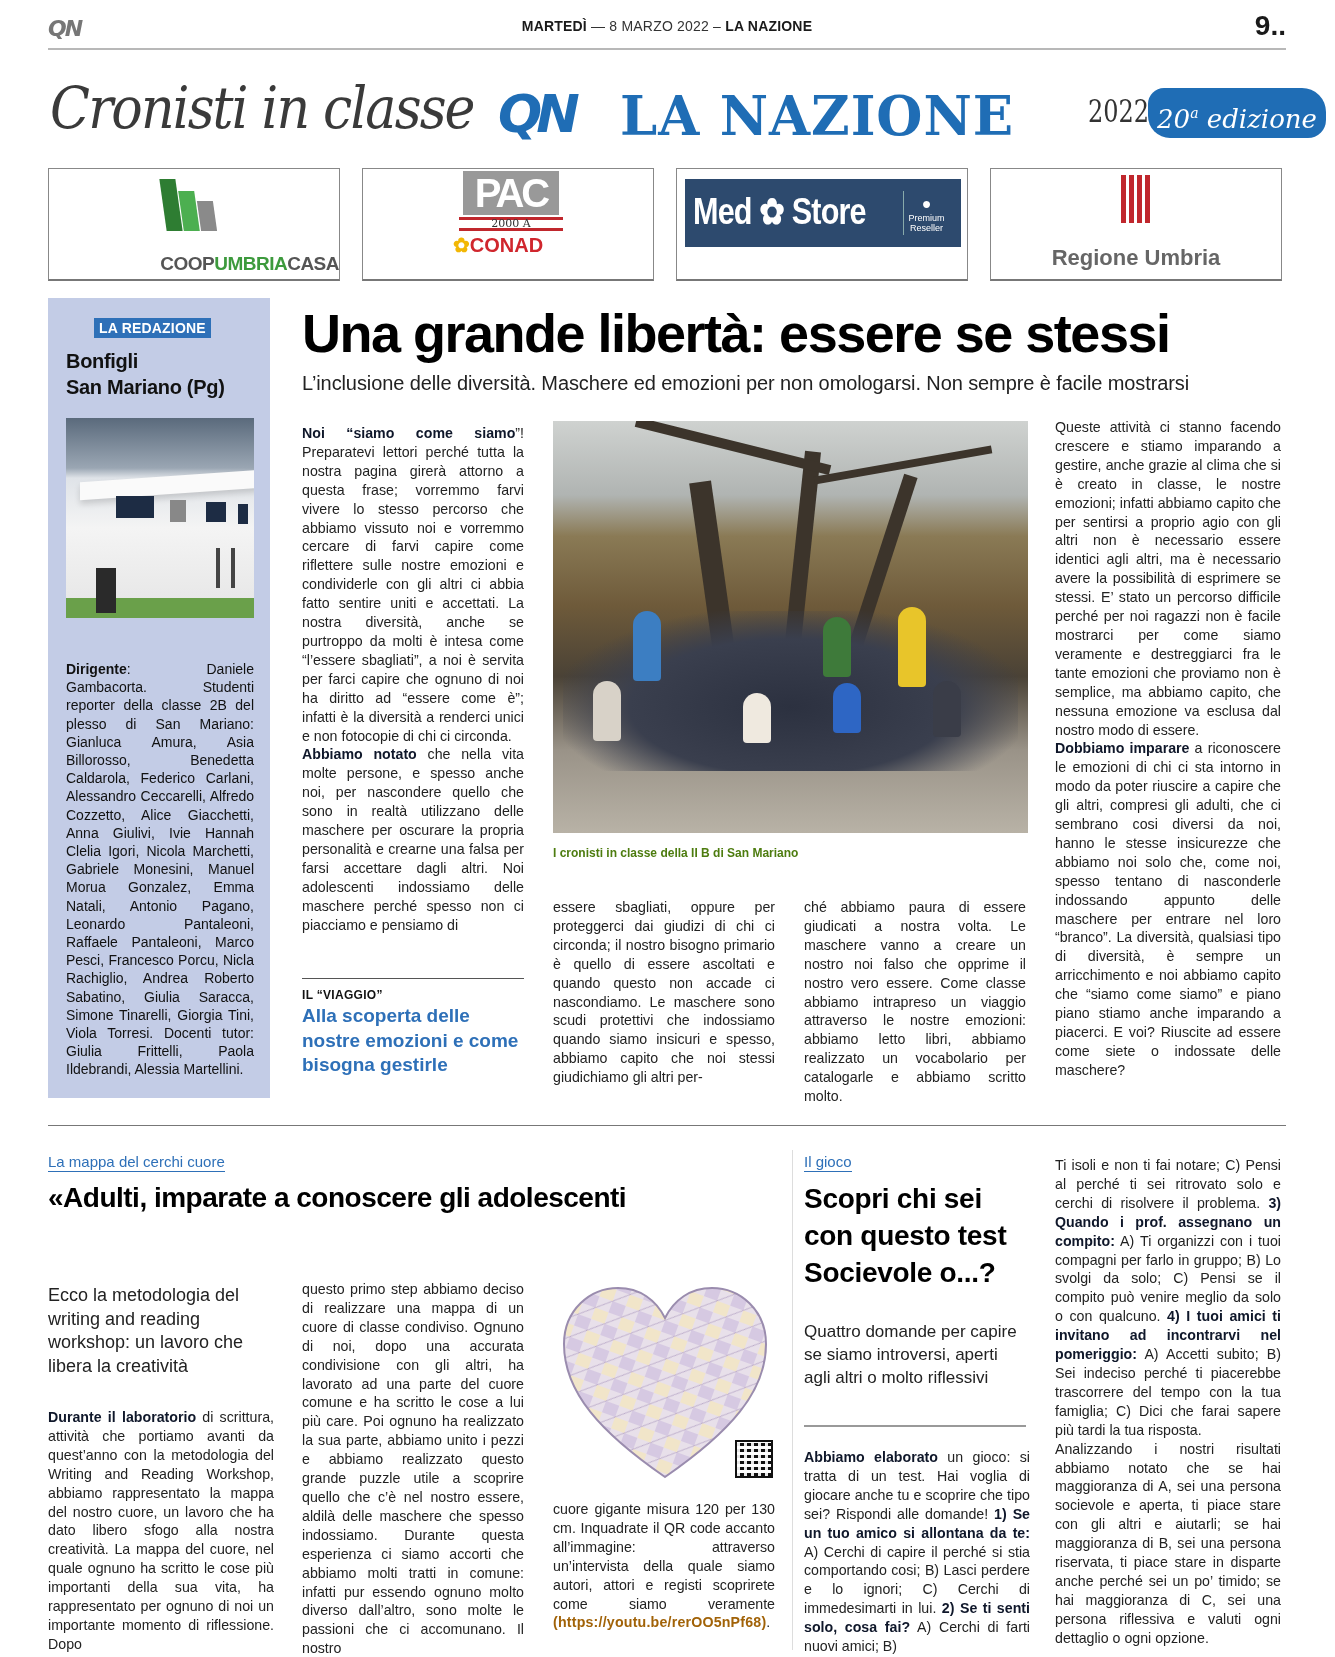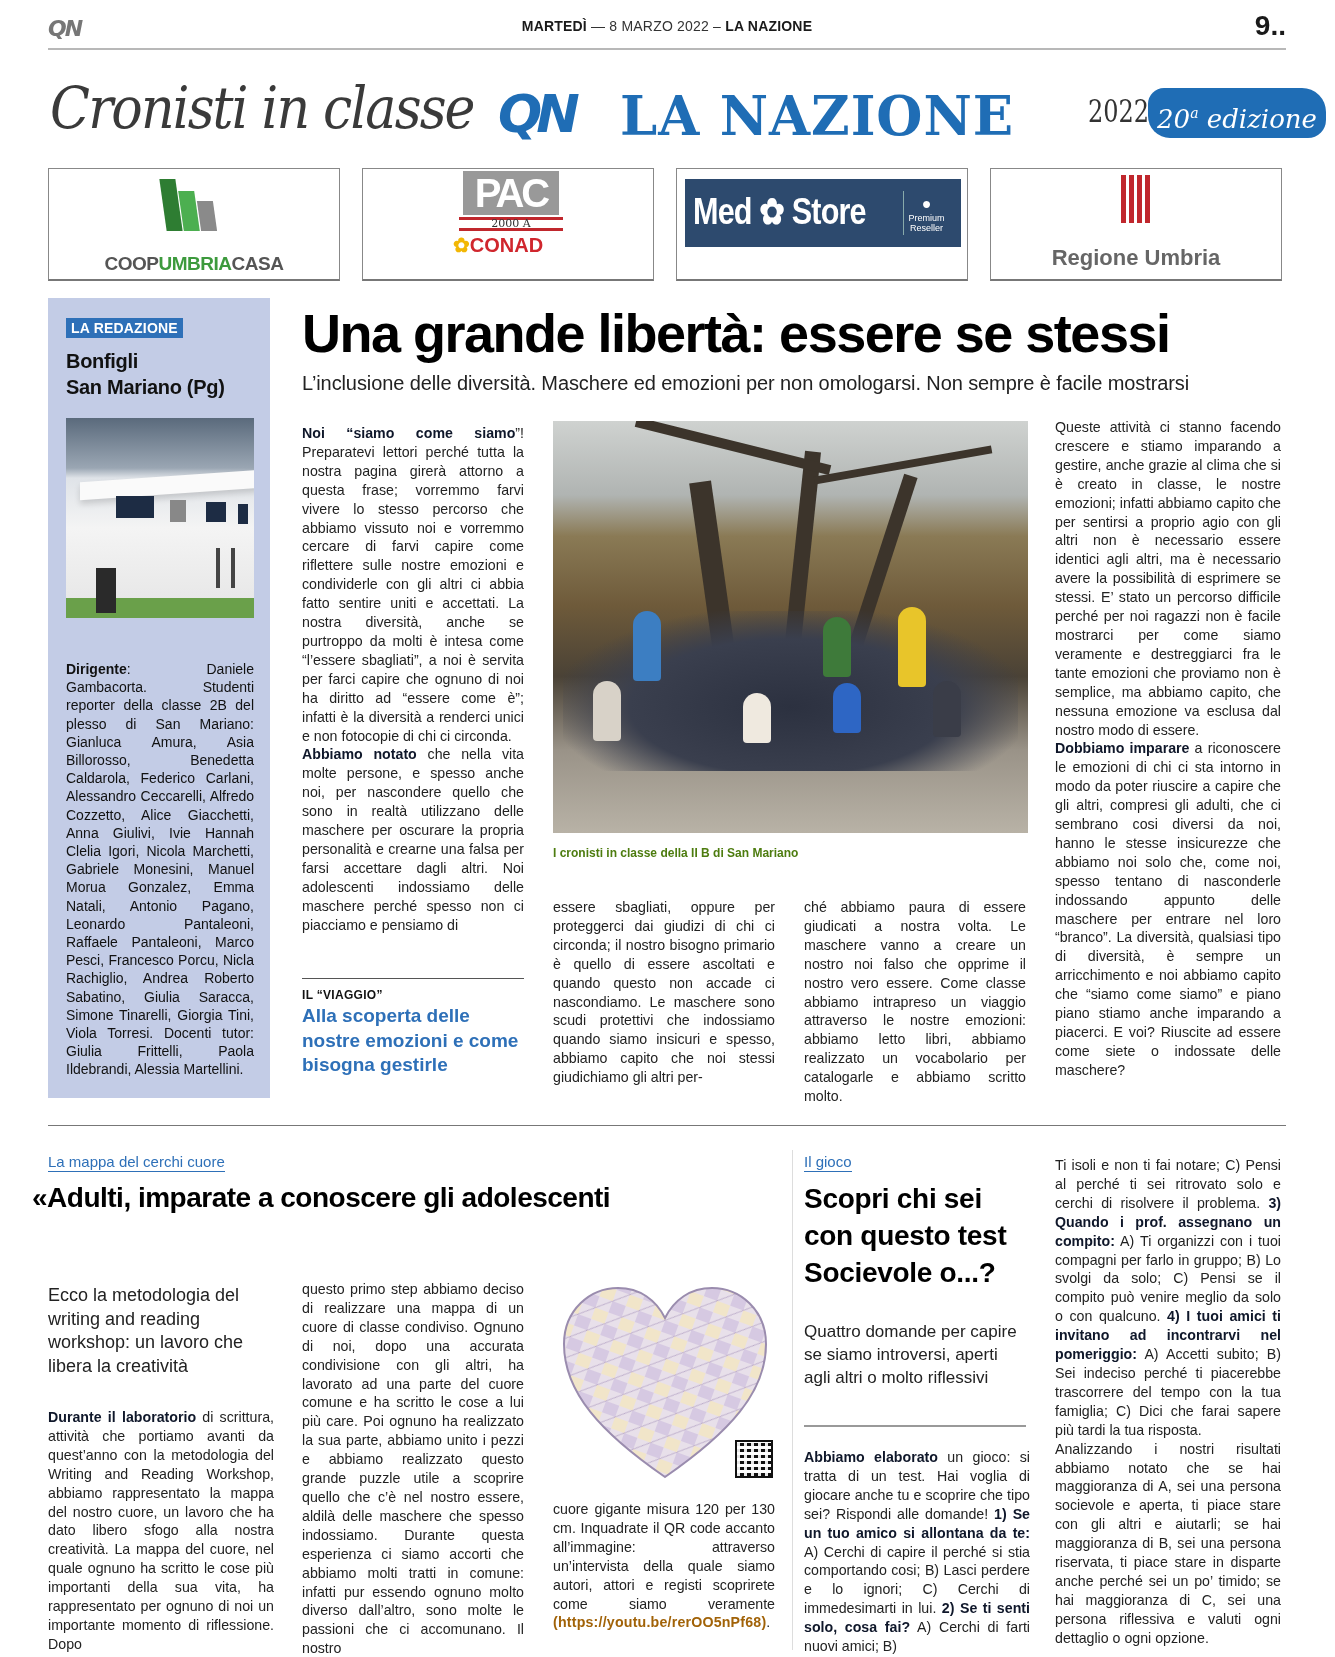--- a/index.html
+++ b/index.html
@@ -19,38 +19,38 @@
   .cronisti { position: absolute; left: 2px; top: 4px; font: italic 400 58px "DejaVu Serif", serif; color: #3a3a3a; letter-spacing: -2px; transform: scaleX(0.9); transform-origin: left; }
   .qn-logo { position: absolute; left: 450px; top: 14px; font: 900 52px "DejaVu Sans", sans-serif; color: #1f6db5; font-style: italic; letter-spacing: -6px; }
   .lanazione { position: absolute; left: 572px; top: 14px; font: 700 54px "DejaVu Serif", serif; color: #1f6db5; letter-spacing: 1px; transform: scaleX(0.98); transform-origin: left; }
   .year { position: absolute; left: 1040px; top: 22px; font: 400 32px "DejaVu Serif", serif; color: #333; transform: scaleX(0.75); transform-origin: left; }
   .edition { position: absolute; left: 1100px; top: 18px; width: 178px; height: 50px; background: #1f6db5; border-radius: 16px 24px 18px 22px; color: #fff; font: italic 400 26px "DejaVu Serif", serif; text-align: center; line-height: 50px; }
   .edition sup { font-size: 14px; }
 
   
   .sponsors { position: absolute; left: 48px; top: 168px; width: 1238px; height: 90px; }
   .sponsor { position: absolute; top: 0; width: 292px; height: 113px; border: 1px solid #888; border-bottom: 2px solid #777; background: #fff; text-align: center; overflow: hidden; }
-  .sp1 { left: 0; } .sp2 { left: 314px; } .sp3 { left: 628px; } .sp4 { left: 942px; padding-left: 32px; }
+  .sp1 { left: 0; text-align: right; } .sp2 { left: 314px; } .sp3 { left: 628px; } .sp4 { left: 942px; padding-left: 32px; }
   .coop-mark { position: absolute; left: 110px; top: 6px; width: 70px; height: 56px; }
   .coop-mark span { position: absolute; bottom: 0; width: 16px; }
   .coop-text { position: absolute; left: 0; right: 0; bottom: 4px; font: 700 19px "Liberation Sans", sans-serif; letter-spacing: -0.5px; color: #555; }
   .coop-text .g { color: #3d9a3d; }
   .pac-block { position: absolute; left: 100px; top: 2px; width: 96px; height: 44px; background: #999; color: #fff; font: 900 40px "Liberation Sans", sans-serif; line-height: 44px; letter-spacing: -3px; }
   .pac-2000 { position: absolute; left: 96px; top: 48px; width: 104px; height: 14px; border-top: 3px solid #c0272d; border-bottom: 3px solid #c0272d; font: 11px "DejaVu Serif", serif; line-height: 8px; color: #333; }
   .conad { position: absolute; left: 90px; top: 64px; font: 900 20px "Liberation Sans", sans-serif; color: #d0262d; }
   .conad .flower { color: #f2b705; }
   .med-box { position: absolute; left: 8px; top: 10px; width: 276px; height: 68px; background: #2d4a6e; color: #fff; }
   .med-text { position: absolute; left: 8px; top: 12px; font: 700 36px "Liberation Sans", sans-serif; letter-spacing: -1px; transform: scaleX(0.85); transform-origin: left; }
   .med-apple { position: absolute; right: 12px; top: 12px; width: 46px; height: 44px; border-left: 1px solid #8aa; font-size: 9px; text-align: center; line-height: 10px; padding-top: 4px; }
   .umbria-mark { position: absolute; left: 130px; top: 6px; width: 32px; height: 48px; background: repeating-linear-gradient(90deg, #c0272d 0 5px, #fff 5px 8px); }
   .umbria-text { position: absolute; left: 0; right: 0; bottom: 8px; font: 700 22px "Liberation Sans", sans-serif; color: #666; }
 
   
   .redazione { position: absolute; left: 48px; top: 298px; width: 222px; height: 800px; background: #c3cce6; padding: 20px 18px; }
-  .tag-redazione { display: inline-block; background: #2e70b8; color: #fff; font: 700 14px "Liberation Sans", sans-serif; padding: 2px 5px; letter-spacing: 0.2px; }
+  .tag-redazione { display: inline-block; background: #2e70b8; color: #fff; font: 700 14px "Liberation Sans", sans-serif; padding: 2px 5px; letter-spacing: 0.2px; margin-left: 28px; }
   .school-name { margin-top: 10px; font: 700 20px "Liberation Sans", sans-serif; line-height: 26px; color: #111; letter-spacing: -0.3px; }
   .school-photo { margin-top: 18px; width: 188px; height: 200px; position: relative; overflow: hidden;
     background: linear-gradient(180deg, #5a6a7c 0%, #9aa6b3 25%, #dfe3e8 30%, #f4f4f4 55%, #e8e8e8 90%, #6aa04a 90%); }
   .school-photo .roof { position: absolute; left: 14px; top: 58px; width: 180px; height: 18px; background: #fafafa; transform: skewY(-4deg); box-shadow: 0 4px 6px rgba(0,0,0,0.15); }
   .school-photo .win { position: absolute; background: #1d2c44; }
   .school-photo .door { position: absolute; left: 30px; top: 150px; width: 20px; height: 45px; background: #2a2a2a; }
   .credits { position: absolute; left: 18px; top: 362px; width: 188px; font: 14px "Liberation Sans", sans-serif; line-height: 18.2px; text-align: justify; hyphens: manual; color: #111; }
   .credits b { font-weight: 700; }
 
   
@@ -74,21 +74,21 @@
   .sep1 { position: absolute; left: 302px; top: 978px; width: 222px; border-top: 1px solid #555; }
   .side-kicker { position: absolute; left: 302px; top: 988px; font: 700 12px "Liberation Sans", sans-serif; color: #111; letter-spacing: 0.3px; }
   .side-title { position: absolute; left: 302px; top: 1004px; width: 222px; font: 700 19px "Liberation Sans", sans-serif; line-height: 24.5px; color: #2e70b8; }
 
   .hsep { position: absolute; left: 48px; top: 1125px; width: 1238px; border-top: 1px solid #777; }
 
   
   .kicker { position: absolute; font: 400 15px "Liberation Sans", sans-serif; color: #2e70b8; border-bottom: 1px solid #2e70b8; padding-bottom: 1px; }
   .k1 { left: 48px; top: 1153px; }
   .k2 { left: 804px; top: 1153px; }
-  .b-title { position: absolute; left: 32px; top: 1180px; width: 740px; font: 900 28px "Liberation Sans", sans-serif; line-height: 36px; color: #000; letter-spacing: -0.5px; }
+  .b-title { position: absolute; left: 48px; top: 1180px; width: 740px; font: 900 28px "Liberation Sans", sans-serif; line-height: 36px; color: #000; letter-spacing: -0.5px; }
   .b-dek { position: absolute; left: 48px; top: 1284px; width: 222px; font: 400 18px "Liberation Sans", sans-serif; line-height: 23.5px; color: #222; }
   .b1 { left: 48px; top: 1408px; width: 226px; }
   .b2 { left: 302px; top: 1280px; width: 222px; }
   .b3 { left: 553px; top: 1500px; width: 222px; }
   .b3 .url { font-weight: 700; color: #a16207; letter-spacing: 0.2px; }
 
   .heart { position: absolute; left: 560px; top: 1282px; width: 210px; height: 200px; }
   .qr { position: absolute; left: 735px; top: 1440px; width: 38px; height: 38px; border: 2px solid #111;
     background: repeating-linear-gradient(0deg, #111 0 3px, #fff 3px 6px), #fff; }
   .qr::after { content: ""; position: absolute; inset: 0; background: repeating-linear-gradient(90deg, rgba(255,255,255,0.9) 0 3px, transparent 3px 7px); }

